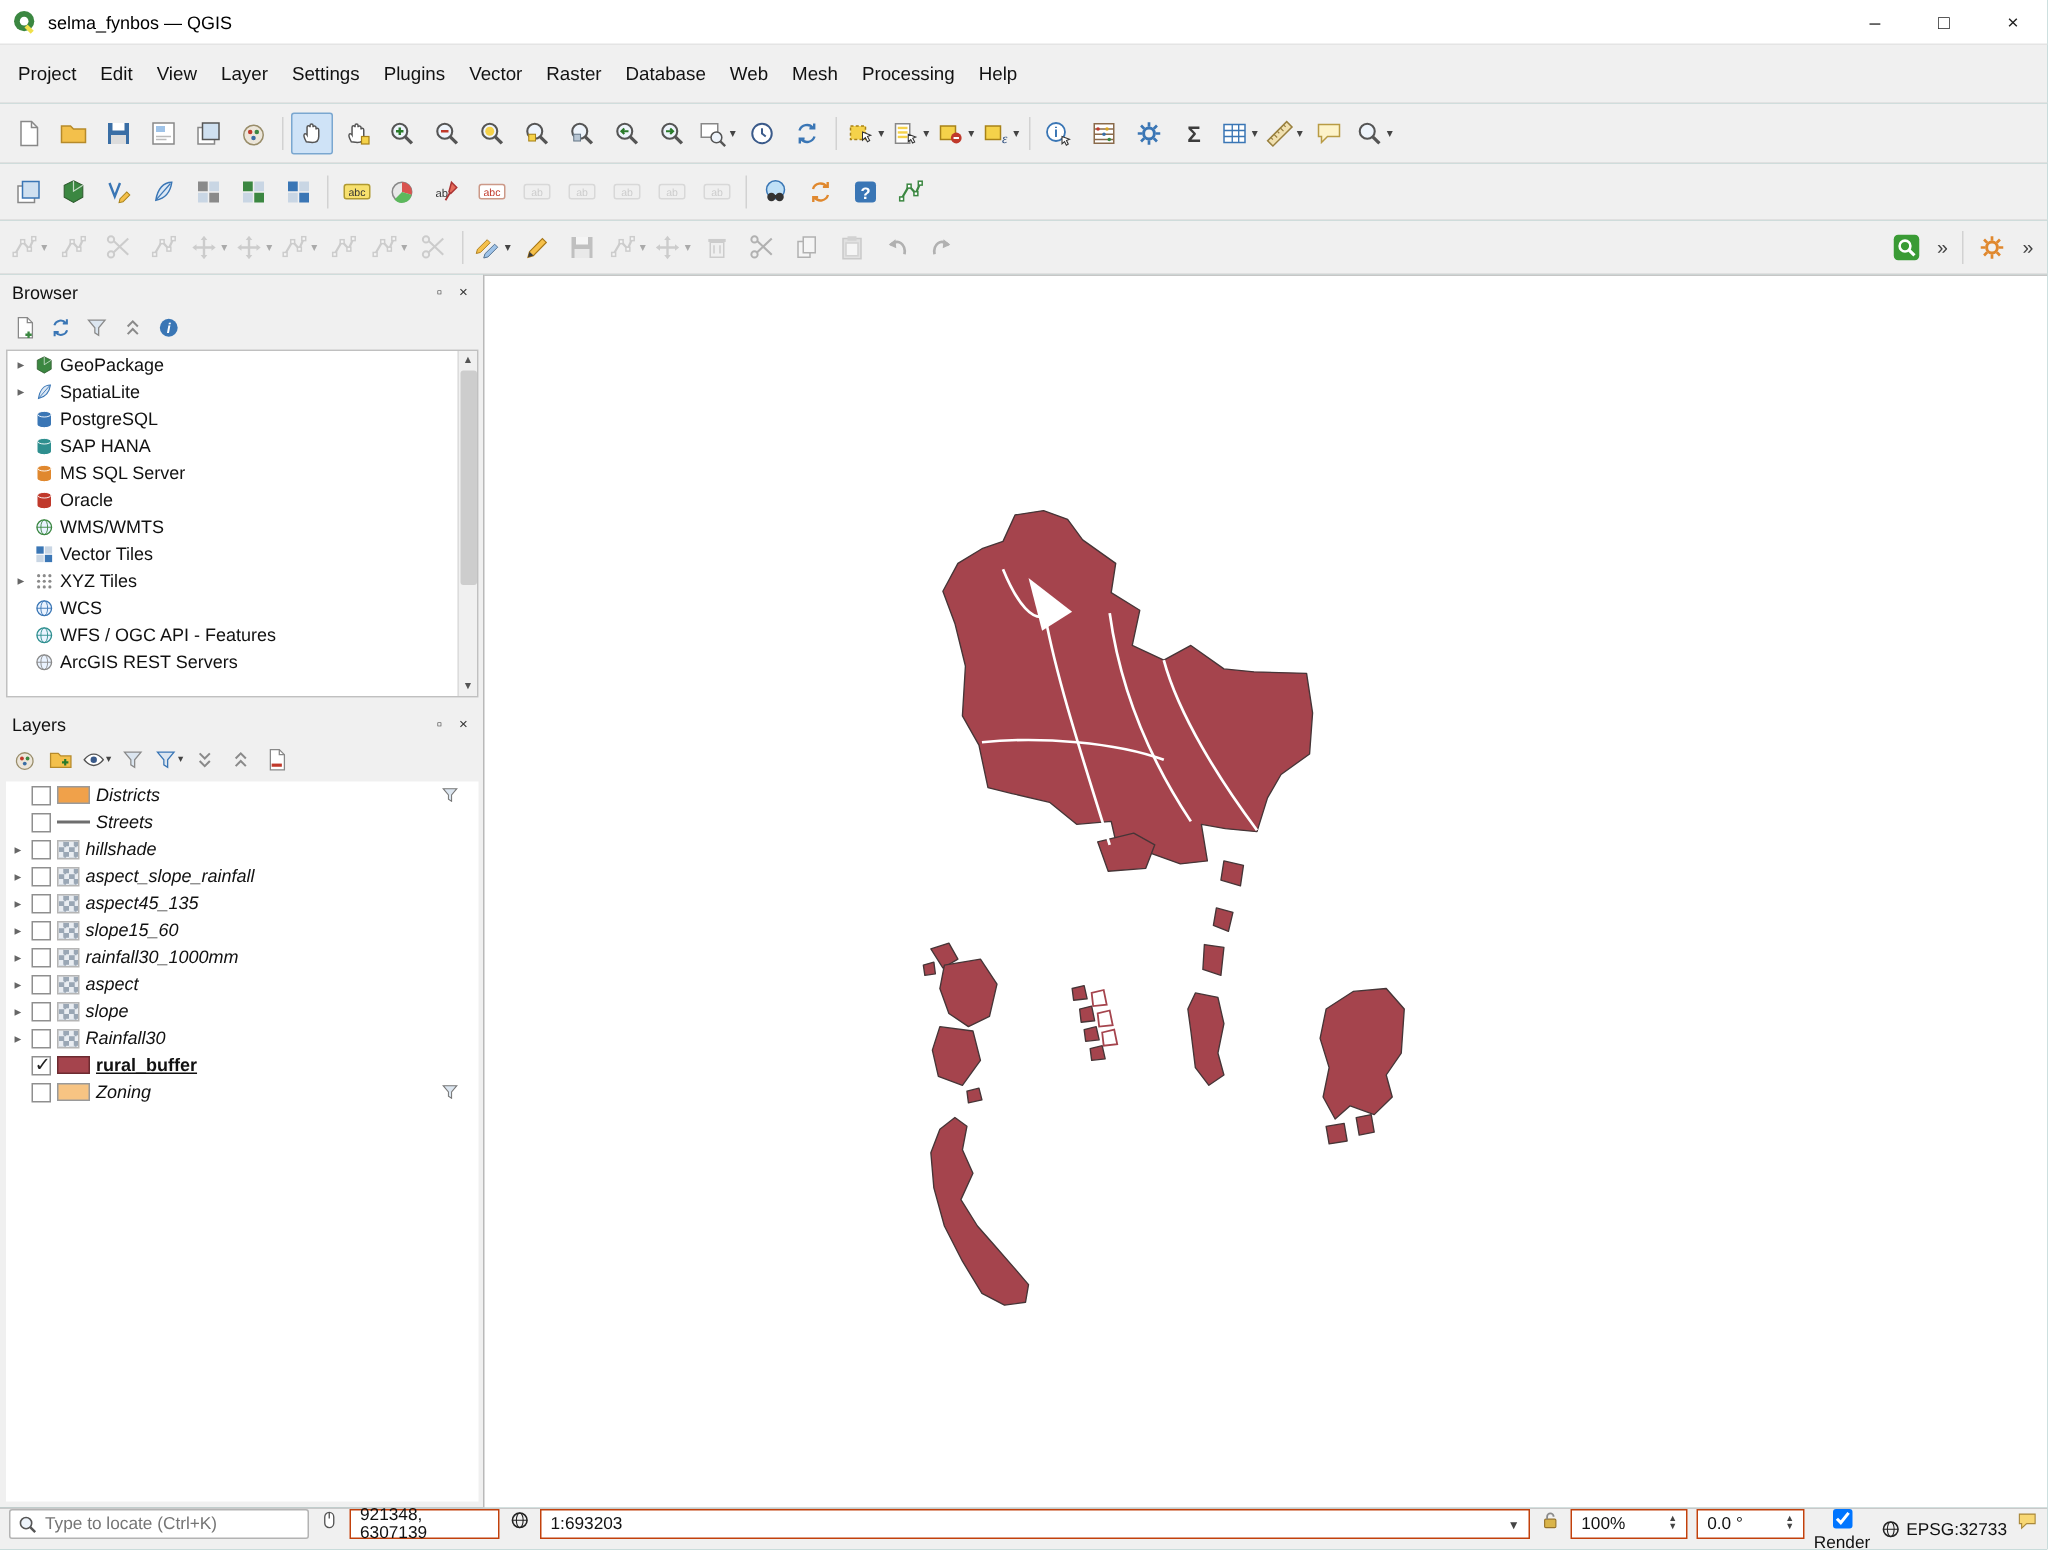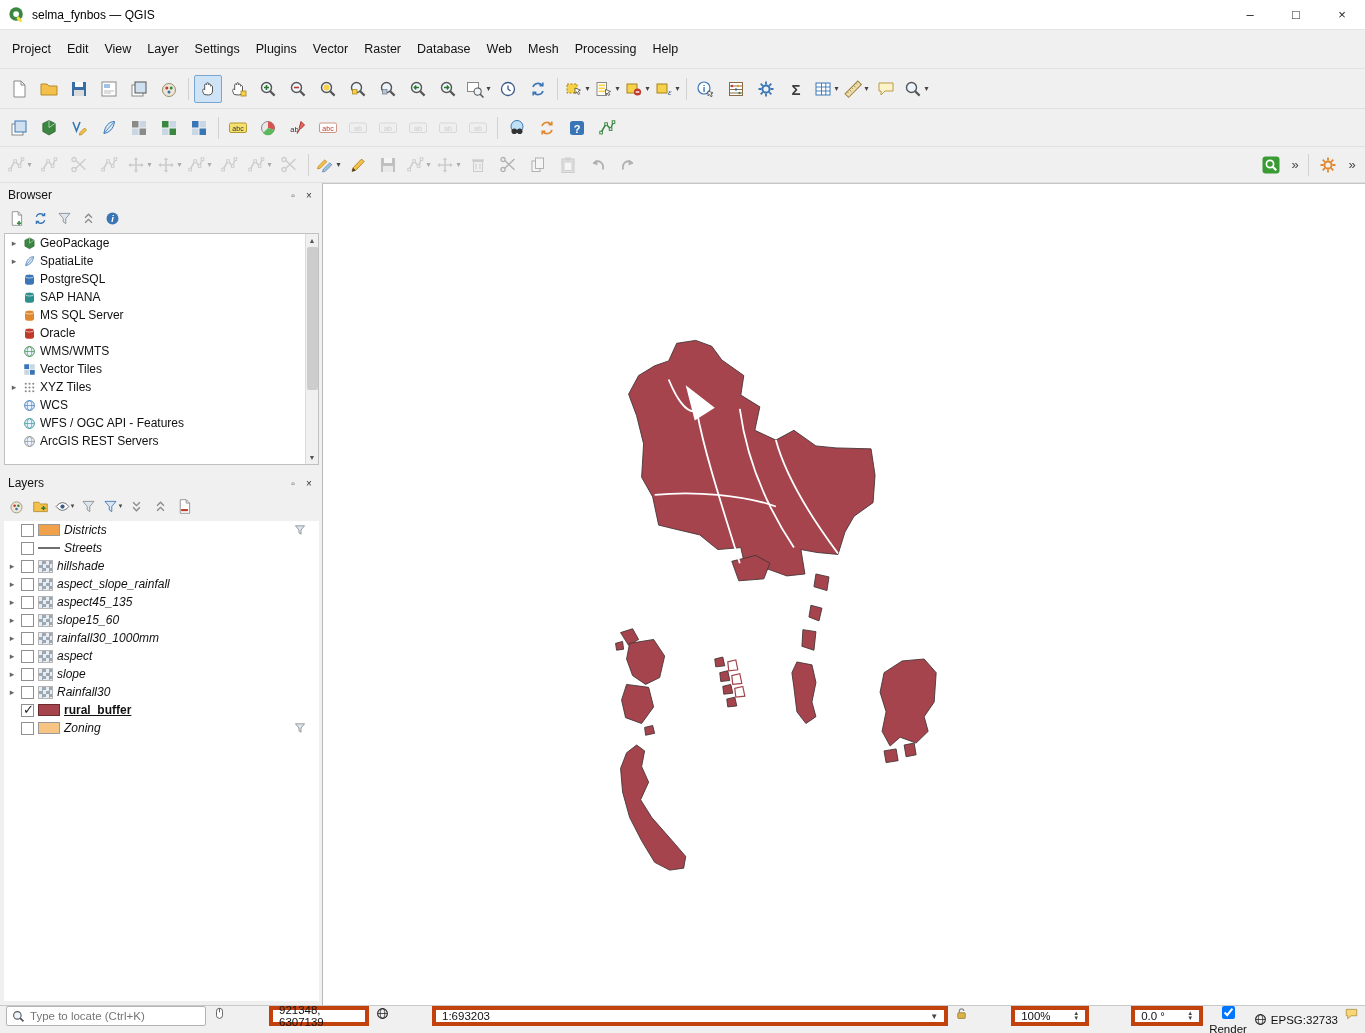--- a/index.html
+++ b/index.html
@@ -87,21 +87,21 @@
 
   
   .canvas { flex:1; background:#fff; border-left:1px solid #b9b9b9; border-top:1px solid #c6c6c6; position:relative; }
   .canvas svg { display:block; width:100%; height:100%; }
 
   
   .statusbar { height:28px; background:#f0f0f0; border-top:1px solid #c9c9c9; display:flex; gap:6px; padding:0 6px; }
   .locatebox { width:200px; height:20px; background:#fff; border:1px solid #b3b3b3; border-radius:2px; display:flex; align-items:center; padding:0 4px; gap:4px; }
   .locatebox input { border:none; outline:none; flex:1; font-size:11.5px; color:#333; font-family:"Liberation Sans",sans-serif; background:transparent; }
   .sicon { width:15px; height:15px; flex:none; color:#666; }
-  .sbox { height:20px; background:#fff; border:4px solid #c2410c; display:flex; align-items:center; justify-content:center; font-size:11.5px; color:#111; padding:0 6px;margin-left:36px; }
+  .sbox { height:20px; background:#fff; border:1px solid #c2410c; display:flex; align-items:center; justify-content:center; font-size:11.5px; color:#111; padding:0 6px; }
   .coordbox { width:100px; }
   .scalebox { flex:1; justify-content:space-between; }
   .combo-arrow { font-size:8px; color:#444; margin-left:6px; }
   .spin { display:flex; flex-direction:column; line-height:5px; font-size:6px; color:#444; margin-left:5px; }
   .renderwrap { display:flex; align-items:center; gap:4px; font-size:11.5px; color:#111;flex-direction:column; }
   .crswrap { display:flex; align-items:center; gap:3px; font-size:11.5px; color:#111; }
 </style>
 </head>
 <body>
 

